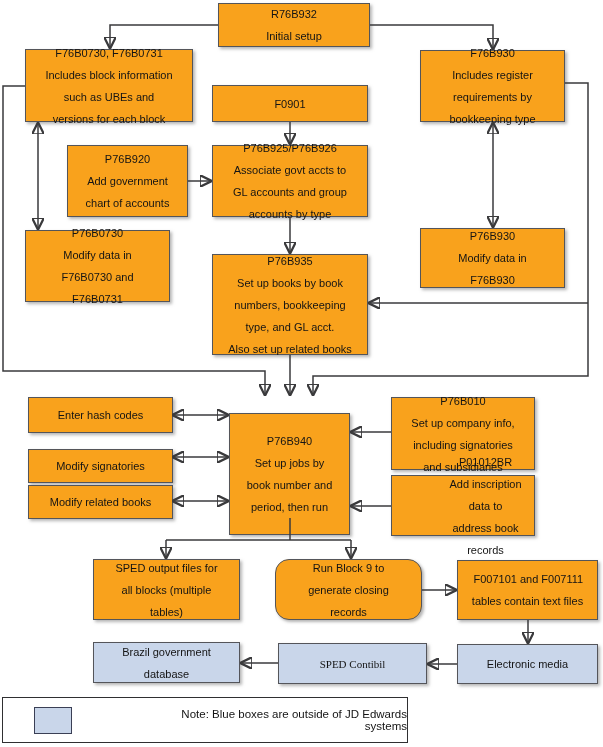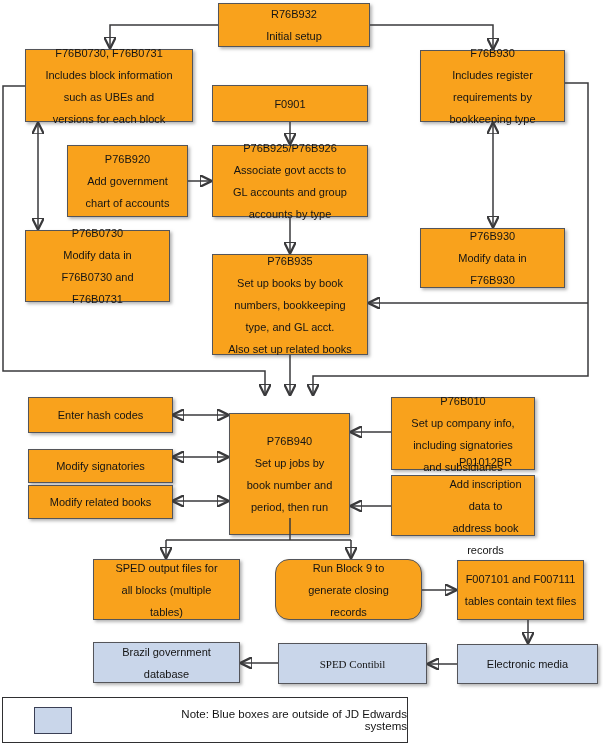--- a/index.html
+++ b/index.html
@@ -92,21 +92,21 @@
 and subsidiaries</div>
   <div class="node orange" style="left:391px; top:475px; width:144px; height:61px;padding-left:48px;">P01012BR
 Add inscription data to
 address book records</div>
   <div class="node orange" style="left:93px;  top:559px; width:147px; height:61px;">SPED output files for
 all blocks (multiple
 tables)</div>
   <div class="node orange" style="left:275px; top:559px; width:147px; height:61px;border-radius:14px;">Run Block 9 to
 generate closing
 records</div>
-  <div class="node orange" style="left:457px; top:560px; width:127px; height:60px;">F007101 and F007111
+  <div class="node orange" style="left:457px; top:560px; width:141px; height:60px;text-align:right;">F007101 and F007111
 tables contain text files</div>
 
   <div class="node blue" style="left:93px;  top:642px; width:147px; height:41px;text-align:center;">Brazil government
 database</div>
   <div class="node blue" style="left:278px; top:643px; width:149px; height:41px;font-family:Liberation Serif, serif;">SPED Contibil</div>
   <div class="node blue" style="left:457px; top:644px; width:141px; height:40px;">Electronic media</div>
 
   <div class="note-box" style="left:2px; top:697px; width:406px; height:46px;">
     <span class="note-swatch"></span>
     <span class="note-label">Note: Blue boxes are outside of JD Edwards systems</span>

